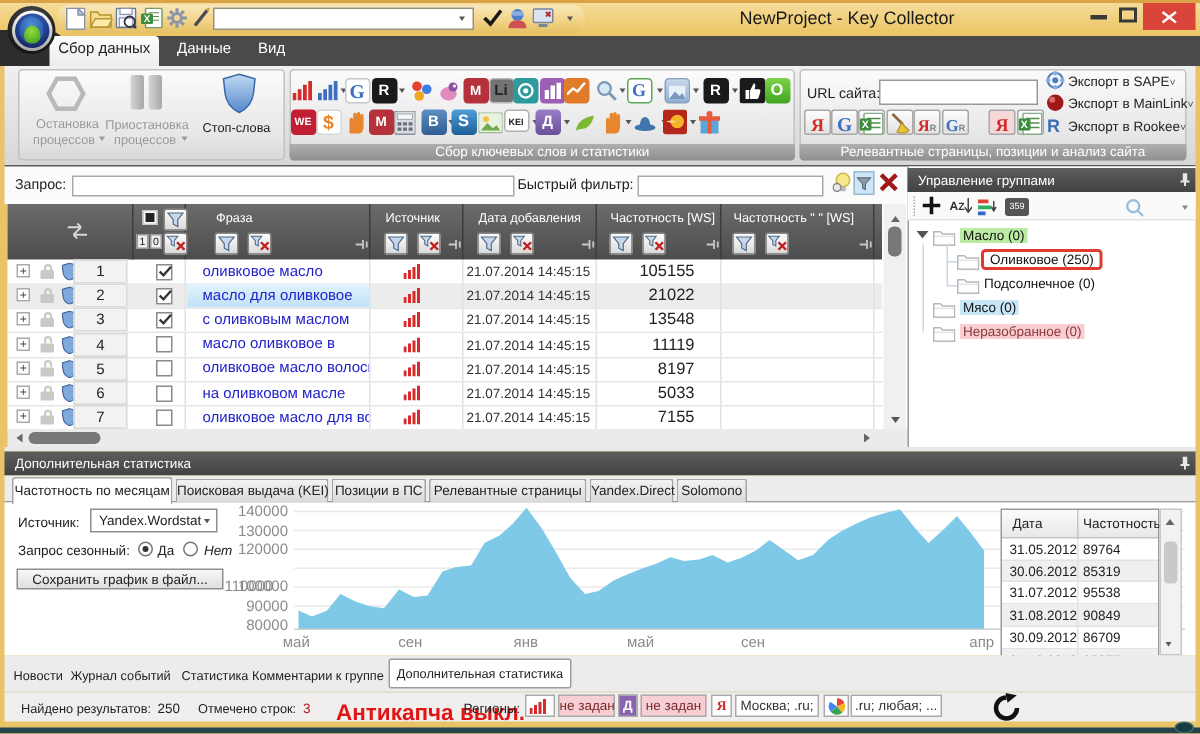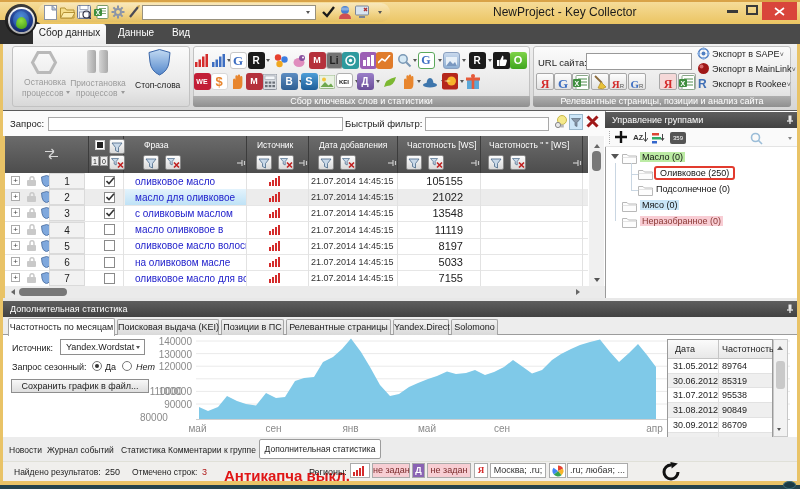--- a/index.html
+++ b/index.html
@@ -691,21 +691,21 @@
     <line x1="196" y1="404" x2="790" y2="404" stroke="#EAEAEA" stroke-width="1"></line>
     <polygon points="199,407.0 208,411.0 218,407.0 227,396.0 237,401.0 246,404.0 256,405.5 266,393.0 276,398.0 285,397.0 295,381.0 304,378.0 314,377.0 323,362.0 333,357.0 342,349.0 351,338.5 361,352.0 370,367.0 380,385.0 390,396.0 399,394.0 409,387.0 418,383.0 428,379.0 437,376.0 447,371.5 456,374.0 466,373.0 475,370.0 485,375.0 494,372.0 504,367.0 513,360.0 523,367.0 532,373.5 542,370.0 552,360.0 561,354.0 571,349.0 580,345.0 590,342.0 600,339.5 610,352.0 619,362.0 629,353.0 638,344.0 647,355.0 656,367.0 656,419.5 199,419.5" fill="#7FC9E8"></polygon>
     <line x1="196" y1="419.5" x2="790" y2="419.5" stroke="#CFCFCF" stroke-width="1"></line>
   </svg>
 <div class="abs" style="left:140px;top:336.0px;width:52px;text-align:right;font-size:10px;color:#8A8A8A;">140000</div>
 <div class="abs" style="left:140px;top:348.6px;width:52px;text-align:right;font-size:10px;color:#8A8A8A;">130000</div>
 <div class="abs" style="left:140px;top:361.2px;width:52px;text-align:right;font-size:10px;color:#8A8A8A;">120000</div>
 <div class="abs" style="left:140px;top:373.8px;width:52px;text-align:center;font-size:10px;color:#8A8A8A;margin-top:12px;">110000</div>
 <div class="abs" style="left:140px;top:386.4px;width:52px;text-align:right;font-size:10px;color:#8A8A8A;">100000</div>
 <div class="abs" style="left:140px;top:399.0px;width:52px;text-align:right;font-size:10px;color:#8A8A8A;">90000</div>
-<div class="abs" style="left:140px;top:411.6px;width:52px;text-align:left;font-size:10px;color:#8A8A8A;">80000</div>
+<div class="abs" style="left:140px;top:411.6px;width:52px;text-align:right;font-size:10px;color:#8A8A8A;">80000</div>
 <div class="abs" style="left:182.5px;top:423px;width:30px;text-align:center;font-size:10px;color:#8A8A8A;">май</div>
 <div class="abs" style="left:258.5px;top:423px;width:30px;text-align:center;font-size:10px;color:#8A8A8A;">сен</div>
 <div class="abs" style="left:335.5px;top:423px;width:30px;text-align:center;font-size:10px;color:#8A8A8A;">янв</div>
 <div class="abs" style="left:412.0px;top:423px;width:30px;text-align:center;font-size:10px;color:#8A8A8A;">май</div>
 <div class="abs" style="left:487.0px;top:423px;width:30px;text-align:center;font-size:10px;color:#8A8A8A;">сен</div>
 <div class="abs" style="left:564.0px;top:415px;width:30px;text-align:center;font-size:10px;color:#8A8A8A;margin-top:36px;">дек</div>
 <div class="abs" style="left:639.5px;top:423px;width:30px;text-align:center;font-size:10px;color:#8A8A8A;">апр</div>
 <div class="abs" style="left:12px;top:343px;font-size:9px;color:#222;white-space:nowrap;">Источник:</div>
 <div class="abs" style="left:60px;top:339px;width:85px;height:16px;background:#fff;border:1px solid #8E8E8E;font-size:9px;color:#222;line-height:14px;padding-left:5px;">Yandex.Wordstat</div>
 <i class="tri-d" style="left:136px;top:346px;"></i>

